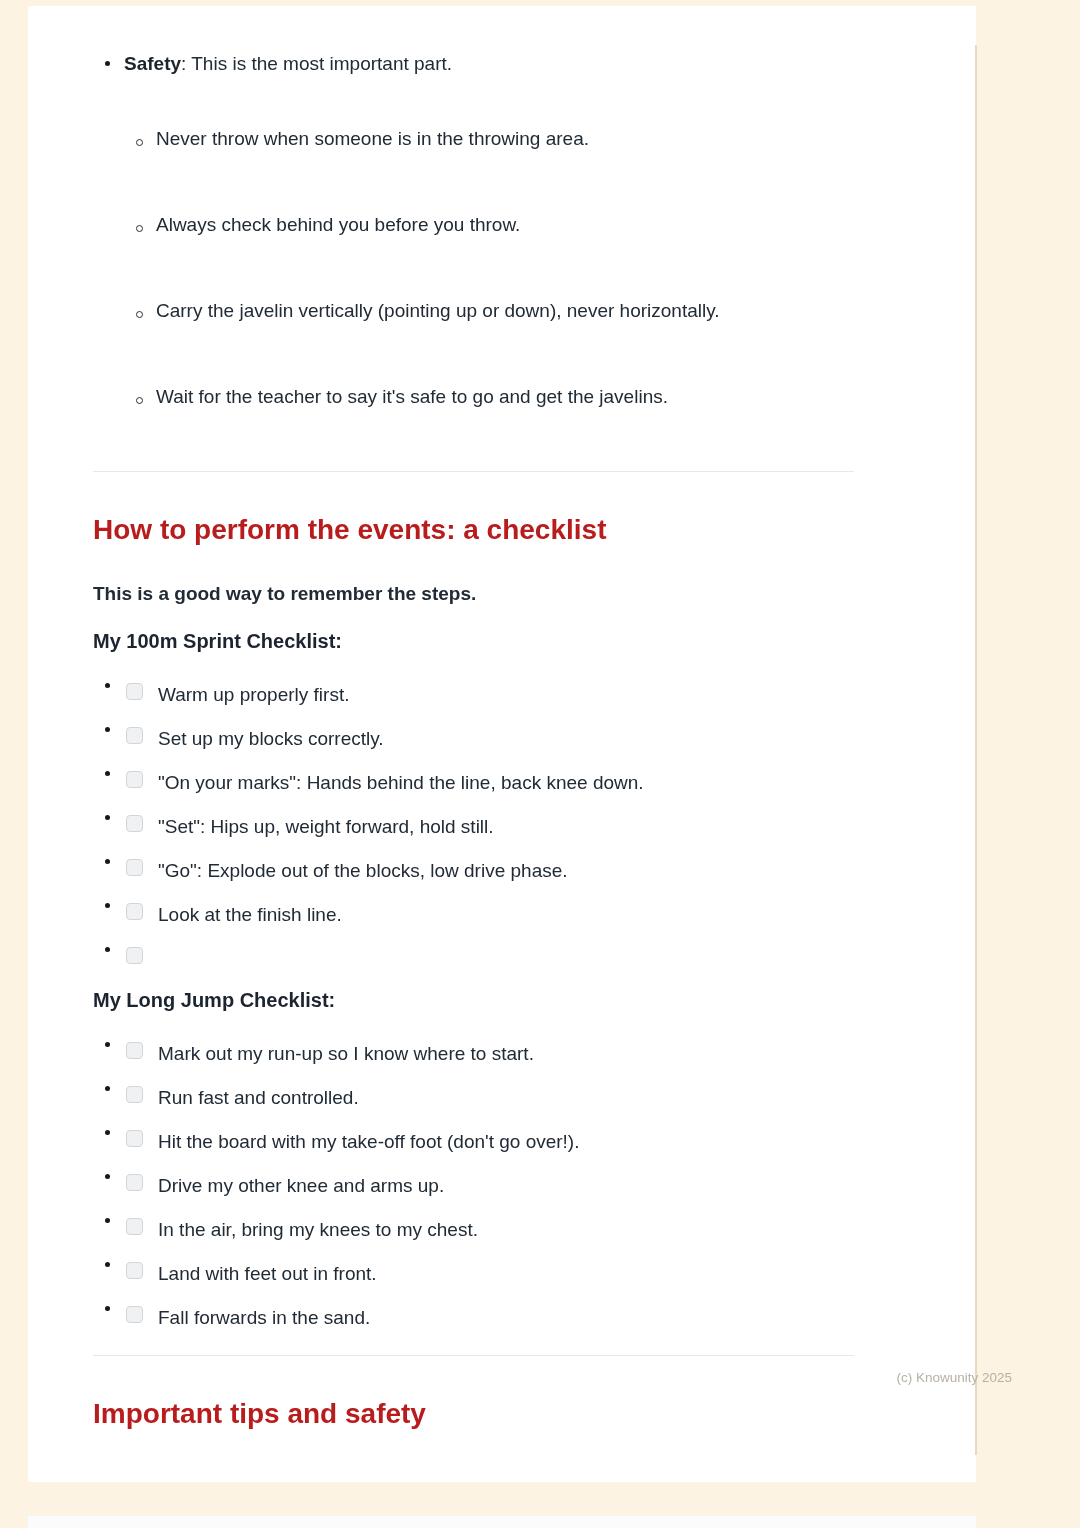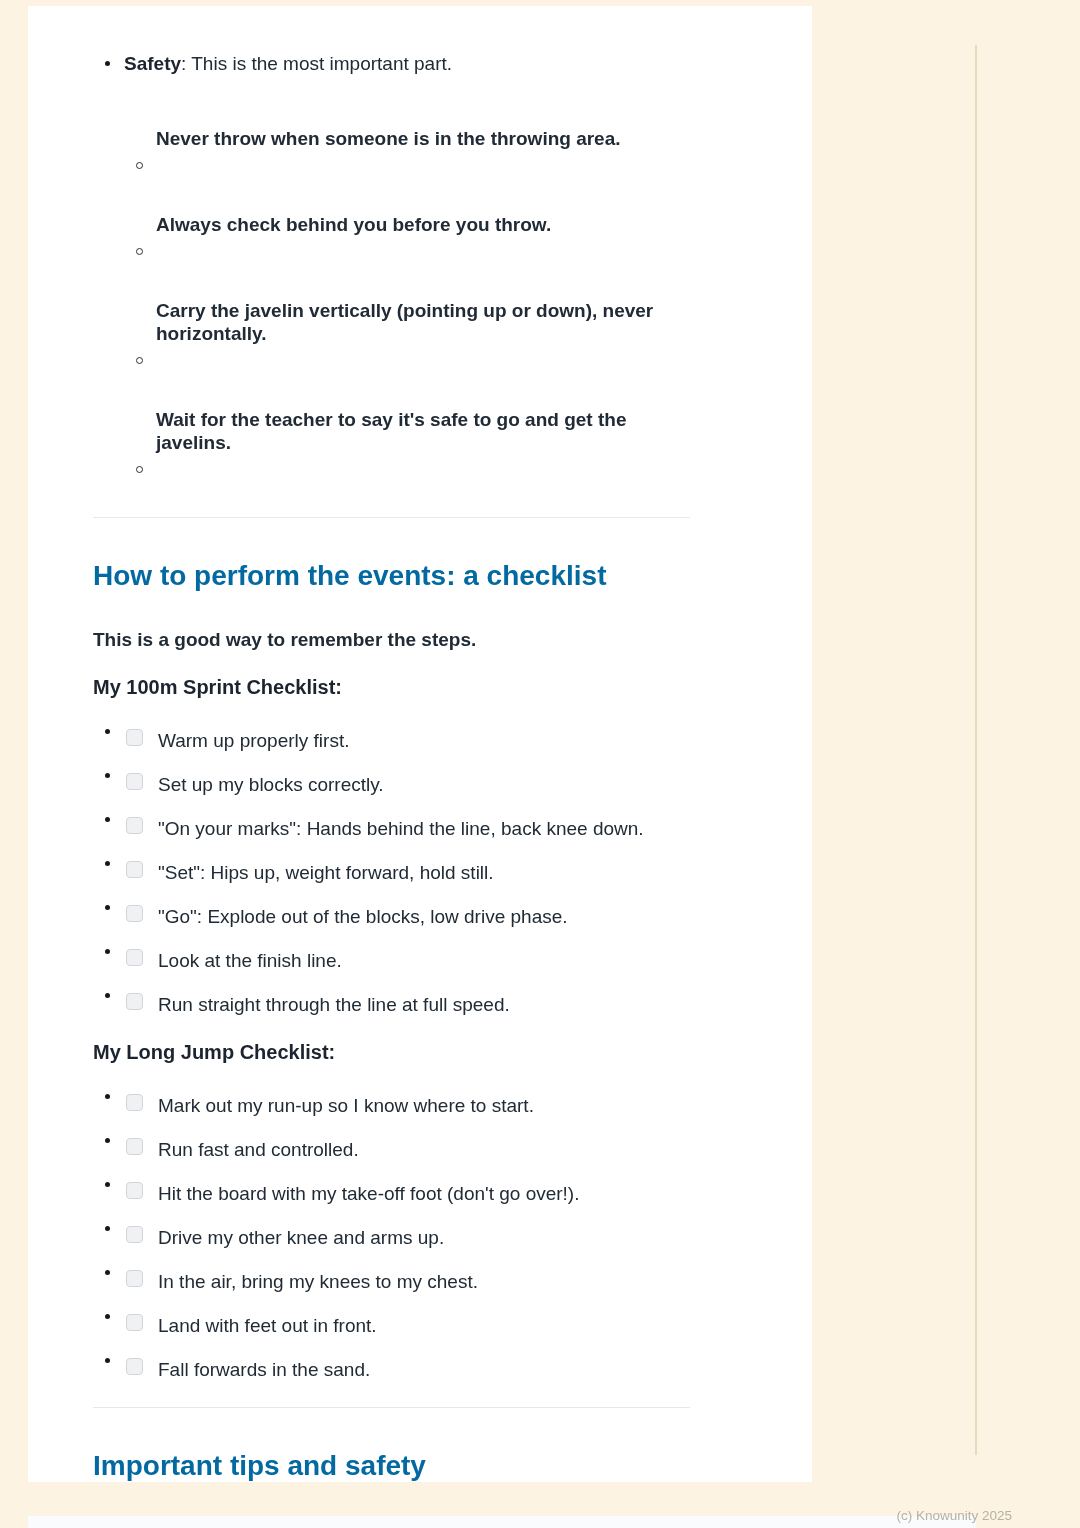--- a/index.html
+++ b/index.html
@@ -10,21 +10,21 @@
     position: relative;
     background: #fcf3e2;
     font-family: "Liberation Sans", sans-serif;
     color: #212b36;
     overflow: hidden;
   }
   .page {
     position: absolute;
     left: 28px;
     top: 6px;
-    width: 784px;
+    width: 948px;
     height: 1476px;
     background: #ffffff;
   }
   .side-line {
     position: absolute;
     left: 975px;
     top: 45px;
     width: 2px;
     height: 1410px;
     background: #e8dabe;
@@ -63,36 +63,35 @@
     align-items: flex-start;
   }
   .bullet-item .dot { margin: 9px 14px 0 12px; }
   .bullet-item p { margin: 0; }
   .sub-list {
     margin-top: 33px;
     padding-left: 43px;
   }
   .sub-item {
     display: flex;
-    align-items: flex-end;
+    align-items: center;
     margin-bottom: 25px;
-    font-weight: bold;
   }
   .sub-item .circle { margin: 7px 13px 0 0; }
   hr.divider {
     border: none;
     border-top: 1px solid #e8e8e8;
     margin: 44px 0 0 0;
   }
   h2.section-title {
     margin: 42px 0 0 0;
     font-size: 28px;
     line-height: 32px;
     font-weight: 700;
-    color: #0369a1;
+    color: #b91c1c;
   }
   p.intro {
     margin: 36px 0 0 0;
     font-weight: bold;
   }
   h3.sub-heading {
     margin: 24px 0 30px 0;
     font-size: 20px;
     line-height: 24px;
     font-weight: 700;
@@ -111,21 +110,21 @@
     height: 17px;
     border-radius: 4px;
     background: #f0f1f3;
     border: 1px solid #d2d6db;
     margin-right: 15px;
   }
   strong { font-weight: 700; color: #1c2430; }
   .footer-mark {
     position: absolute;
     right: 68px;
-    top: 1508px;
+    top: 1370px;
     font-size: 13.5px;
     color: #b7b1a5;
   }
 </style>
 </head>
 <body>
 
 <div class="page">
   <div class="content">
 
@@ -190,21 +189,20 @@
         <span class="label">"Go": Explode out of the blocks, low drive phase.</span>
       </li>
       <li class="check-item">
         <span class="dot"></span>
         <span class="checkbox"></span>
         <span class="label">Look at the finish line.</span>
       </li>
       <li class="check-item">
         <span class="dot"></span>
         <span class="checkbox"></span>
-        <span class="label">Run straight through the line at full speed.</span>
       </li>
     </ul>
 
     <h3 class="sub-heading">My Long Jump Checklist:</h3>
 
     <ul class="check-list">
       <li class="check-item">
         <span class="dot"></span>
         <span class="checkbox"></span>
         <span class="label">Mark out my run-up so I know where to start.</span>

